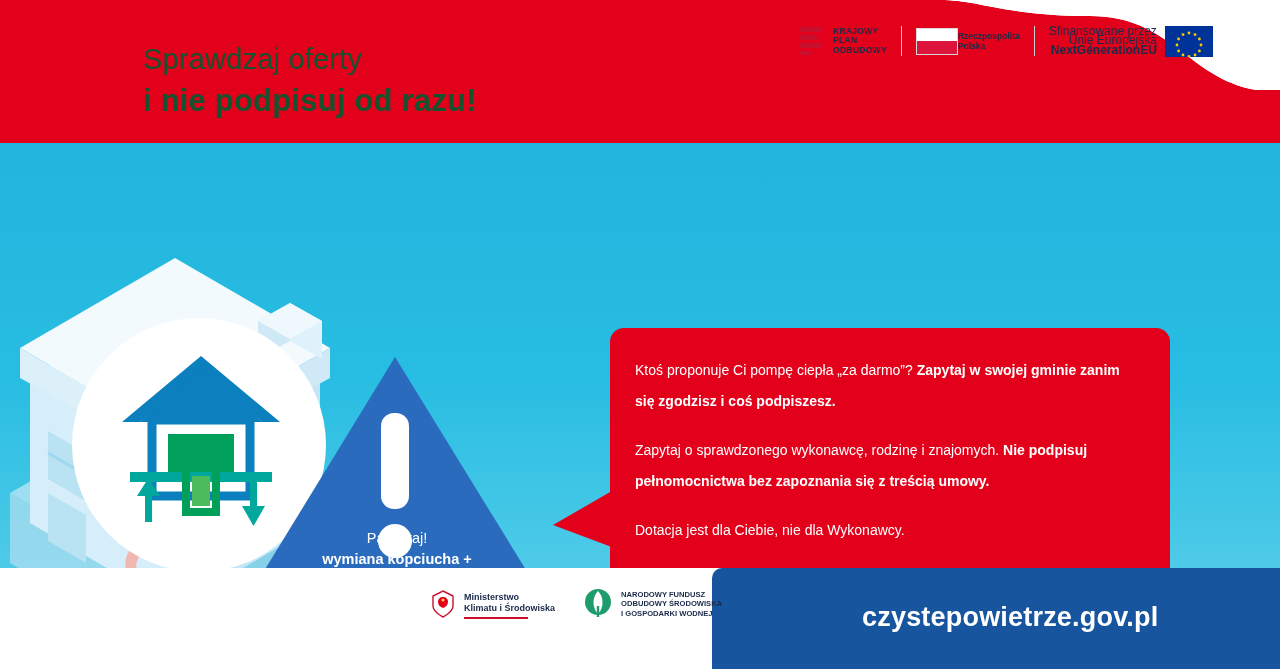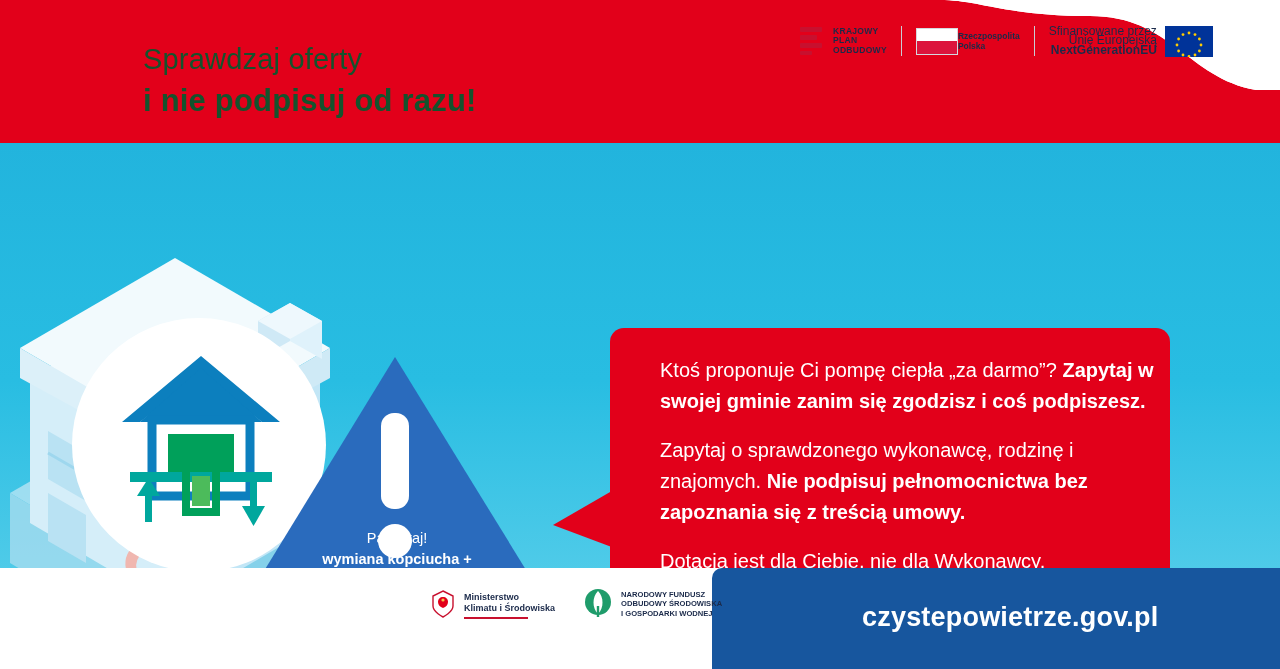--- a/index.html
+++ b/index.html
@@ -75,22 +75,22 @@
 
   
   .bubble{
     position:absolute;left:610px;top:185px;width:560px;height:345px;
     background:#e2001a;border-radius:14px;z-index:5;
   }
   .bubble-tail{
     position:absolute;left:553px;top:330px;width:70px;height:80px;z-index:5;
   }
   .bubble-text{
-    position:absolute;left:660px;top:212px;width:500px;z-index:7;color:#ffffff;
-    font-size:20px;line-height:31px;
+    position:absolute;left:635px;top:212px;width:500px;z-index:7;color:#ffffff;
+    font-size:14px;line-height:31px;
   }
   .bubble-text p{margin:0 0 18px 0;}
   .bubble-text p:last-child{margin-bottom:0;}
   .bubble-text b{font-weight:700;}
 
   
   .bottom-white{position:absolute;left:0;top:568px;width:1280px;height:101px;background:#ffffff;z-index:8;}
   .bottom-blue{
     position:absolute;left:712px;top:568px;width:568px;height:101px;background:#17569e;z-index:9;
     border-top-left-radius:10px;

